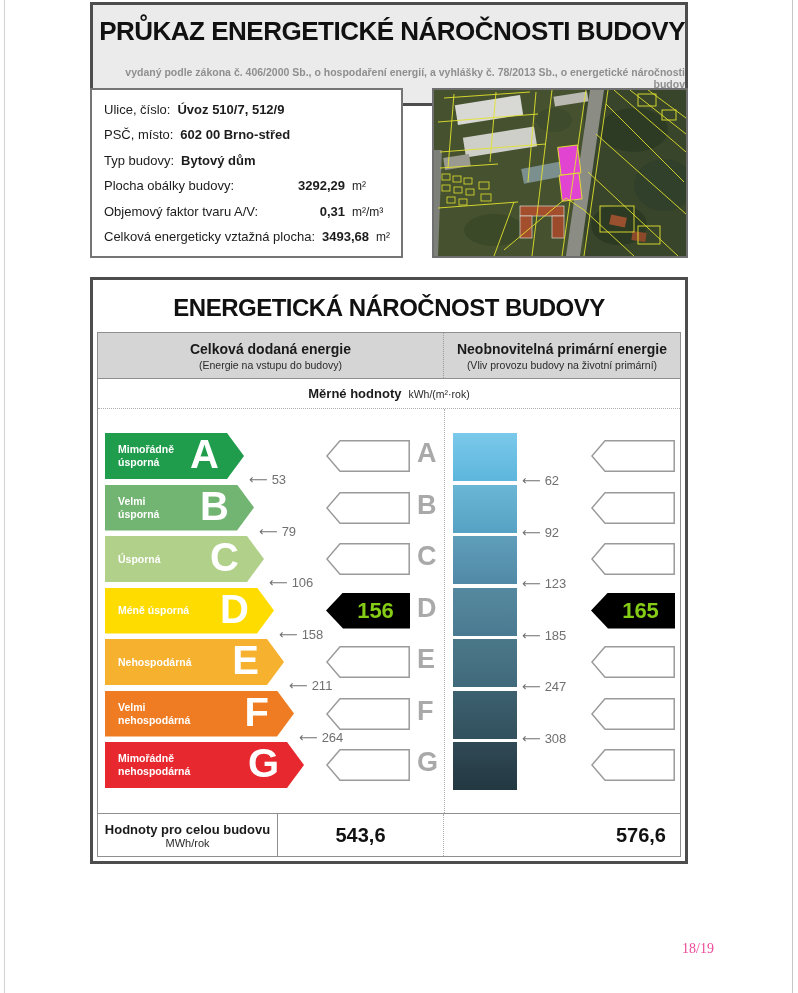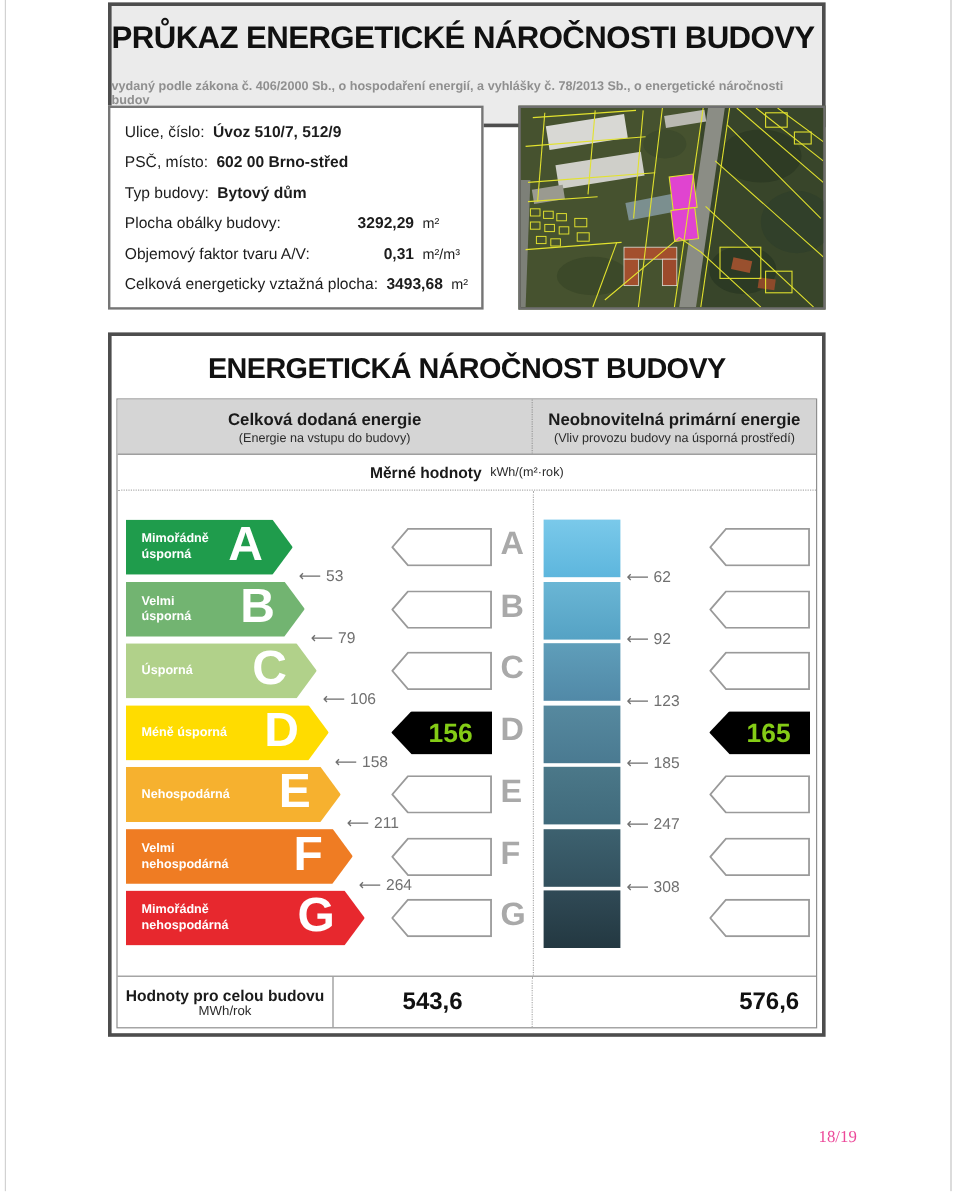--- a/index.html
+++ b/index.html
@@ -4,21 +4,21 @@
 <style>
   * { margin:0; padding:0; box-sizing:border-box; }
   html,body { background:#fff; }
   body { font-family:"Liberation Sans", sans-serif; }
   .page { position:relative; width:798px; height:993px; background:#ffffff; overflow:hidden; }
   .edge { position:absolute; top:0; bottom:0; width:1px; background:#d2d2d2; }
   .edge-l { left:4px; } .edge-r { left:792px; background:#c6c6c6; }
 
   
   .hdr-box { position:absolute; left:90px; top:2px; width:598px; height:104px;
-    background:#ebebeb; border:3px solid #4d4d4d; text-align:left; }
+    background:#ebebeb; border:3px solid #4d4d4d; text-align:right; }
   .hdr-title { margin-top:11px; font-size:26px; font-weight:700; letter-spacing:-0.5px; color:#111; }
   .hdr-sub { margin-top:19px; font-size:10.5px; font-weight:700; color:#8f8f8f; }
 
   
   .info-box { position:absolute; left:90px; top:88px; width:313px; height:170px;
     background:#fff; border:2px solid #757575; padding:12px 10px 0 12px; }
   .irow { display:flex; align-items:baseline; height:25.4px; font-size:13px; color:#1c1c1c; white-space:nowrap; }
   .ilabel { margin-right:7px; }
   .ival { font-weight:700; }
   .irow.measure .ival { margin-left:auto; text-align:right; }
@@ -232,21 +232,21 @@
 
     <div class="inner-box">
 
       <div class="col-band">
         <div class="col-half left">
           <div class="col-title">Celková dodaná energie</div>
           <div class="col-sub">(Energie na vstupu do budovy)</div>
         </div>
         <div class="col-half right">
           <div class="col-title">Neobnovitelná primární energie</div>
-          <div class="col-sub">(Vliv provozu budovy na úsporná prostředí)</div>
+          <div class="col-sub">(Vliv provozu budovy na životní primární)</div>
         </div>
       </div>
 
       <div class="merne">
         <span class="merne-label">Měrné hodnoty</span>
         <span class="merne-unit">kWh/(m²·rok)</span>
       </div>
 
       <div class="chart">
         <div class="vdiv"></div>

